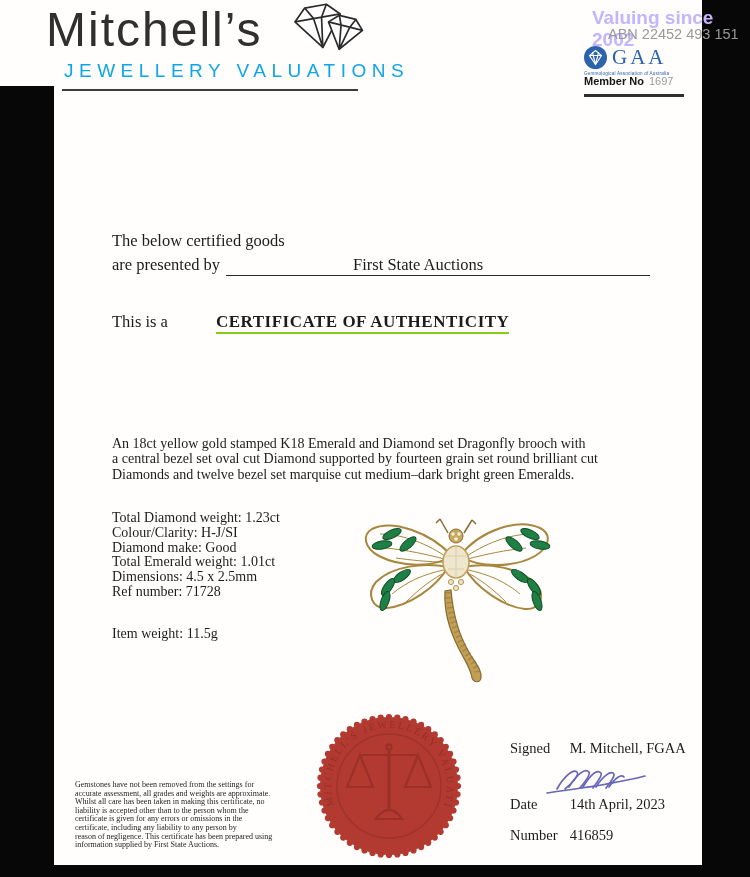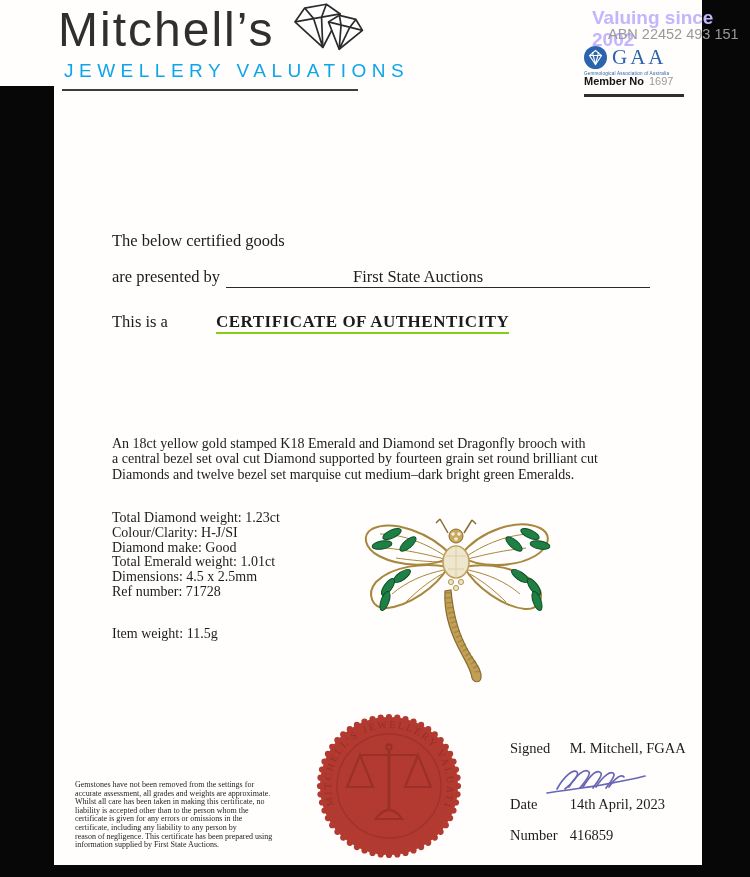--- a/index.html
+++ b/index.html
@@ -3,42 +3,42 @@
 <meta charset="utf-8">
 <style>
   html,body{margin:0;padding:0;background:#070707;}
   #root{position:relative;width:750px;height:877px;background:#070707;overflow:hidden;
         font-family:"Liberation Serif", serif;color:#1c1c1c;}
   .sheet{position:absolute;left:54px;top:0;width:648px;height:865px;background:#fffefd;}
   .corner-patch{position:absolute;left:0;top:0;width:54px;height:86px;background:#fffefd;}
   .abs{position:absolute;}
 
   
-  .brand-name{left:58px;top:2px;font-family:"Liberation Sans",sans-serif;font-weight:400;
+  .brand-name{left:46px;top:2px;font-family:"Liberation Sans",sans-serif;font-weight:400;
       font-size:48px;letter-spacing:2px;color:#2f2f2f;}
   .brand-subtitle{left:64px;top:60px;font-family:"Liberation Sans",sans-serif;font-size:19px;
       letter-spacing:5.5px;color:#0ea5e9;}
   .header-rule{left:62px;top:89px;width:296px;height:2px;background:#3d3d3d;}
   .hdr-sans{font-family:"Liberation Sans",sans-serif;}
   .valuing{left:592px;top:7px;font-size:19px;font-weight:bold;color:#c4b5fd;}
   .abn{left:608px;top:26px;font-size:14.5px;color:#999;}
   .gaa-row{left:583px;top:45px;display:flex;align-items:center;}
   .gaa-acronym{font-family:"Liberation Serif",serif;font-size:21px;letter-spacing:3px;
       color:#2b63ad;margin-left:4px;}
   .gaa-caption{left:584px;top:71px;font-size:4.6px;color:#2b63ad;letter-spacing:.2px;}
   .member-row{left:584px;top:75px;font-size:11px;}
   .member-label{font-weight:bold;color:#161616;}
   .member-number{color:#9a9a9a;margin-left:5px;}
   .member-rule{left:584px;top:94px;width:100px;height:2.5px;background:#2f2f2f;}
 
   
   .presented-line1{left:112px;top:231px;font-size:16.5px;}
   .presented-row{left:112px;top:255px;font-size:16.5px;white-space:nowrap;}
   .blank-line{display:inline-block;width:384px;border-bottom:1.5px solid #2a2a2a;
-      text-align:center;margin-left:6px;padding-right:40px;margin-top:12px;}
+      text-align:center;margin-left:6px;padding-right:40px;}
 
   
   .title-row{left:112px;top:312px;font-size:16.5px;white-space:nowrap;}
   .cert-heading{font-weight:bold;font-size:17px;letter-spacing:.5px;margin-left:48px;
       border-bottom:2px solid #84cc16;padding-bottom:1px;}
 
   
   .description{left:112px;top:436px;font-size:14px;line-height:15.4px;}
   .specs{left:112px;top:511px;font-size:14px;line-height:14.8px;}
   .item-weight{left:112px;top:626px;font-size:14px;}

